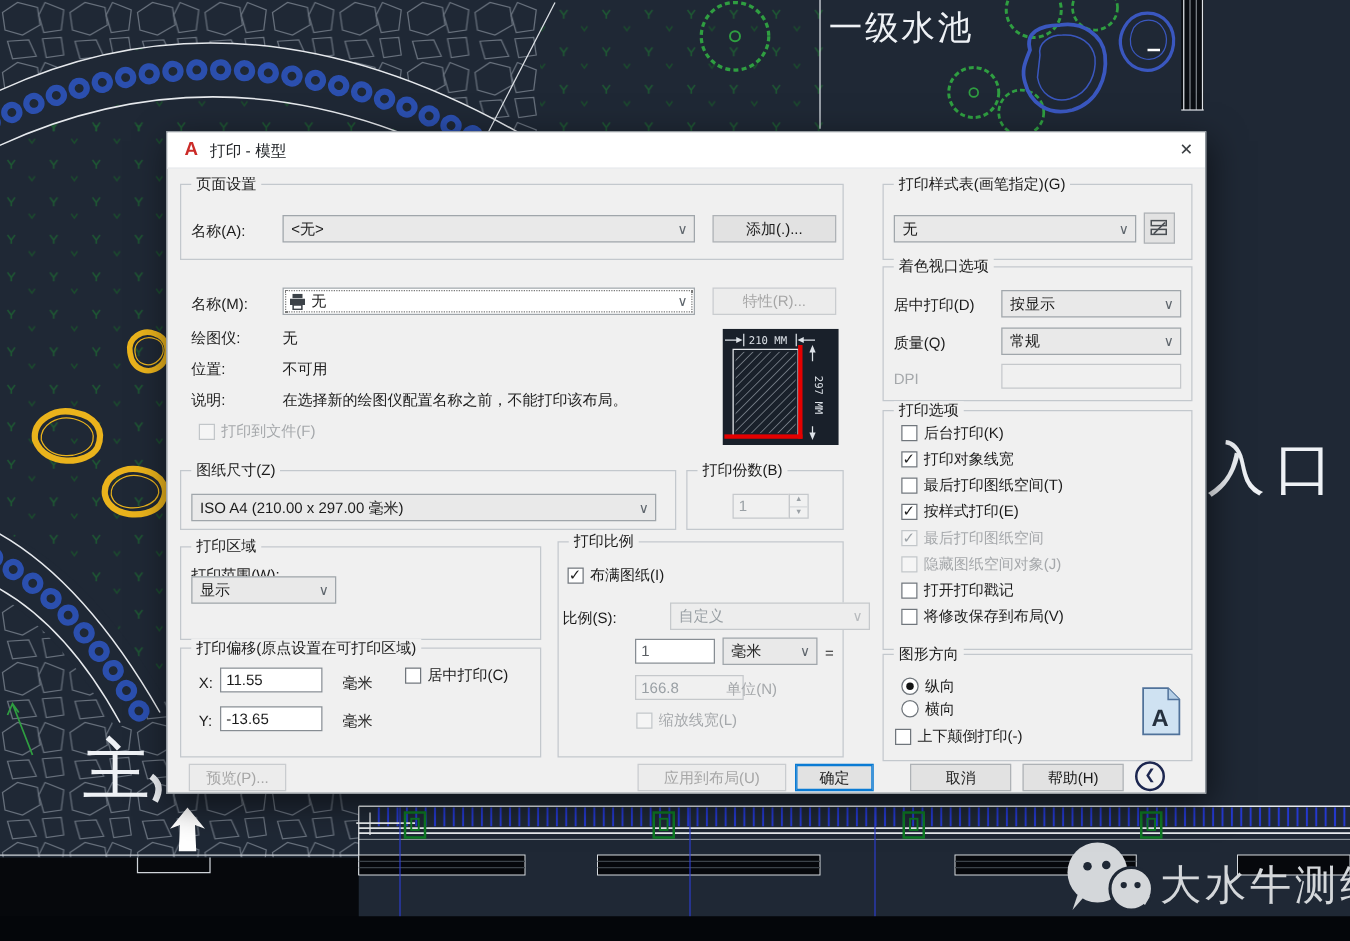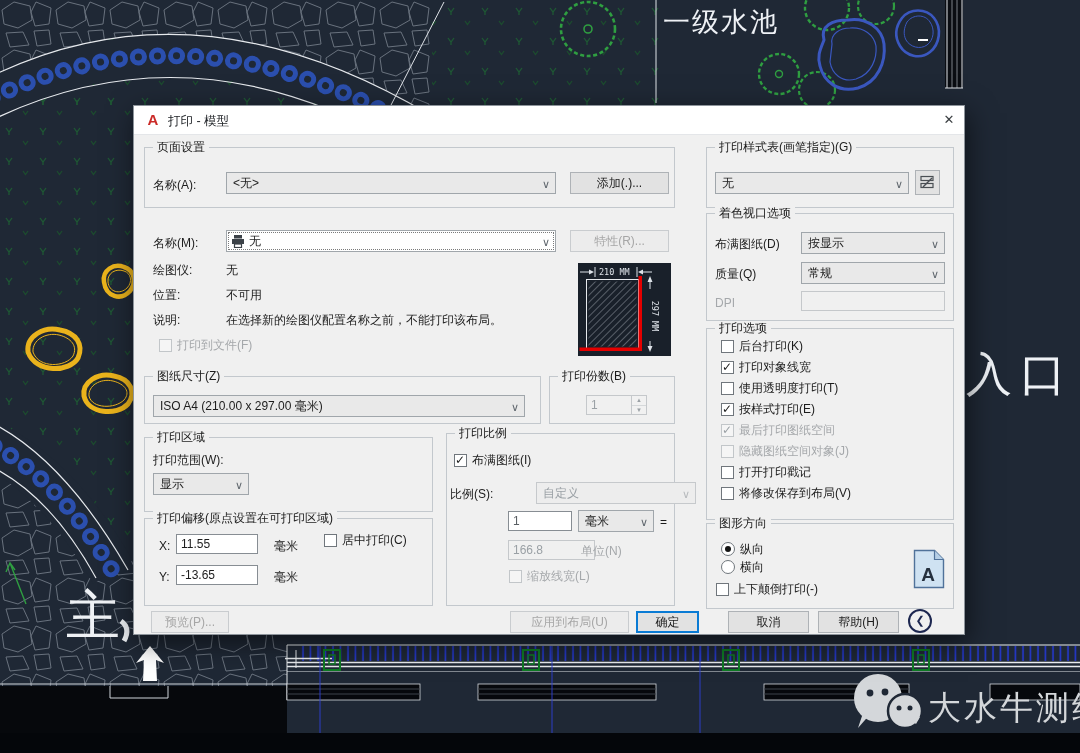--- a/index.html
+++ b/index.html
@@ -269,21 +269,21 @@
     <div class="tin dist" style="left:452px;top:289px;width:46px;">1</div>
     <div class="spin" style="left:497px;top:289px;">
       <div>▲</div>
       <div>▼</div>
     </div>
 
     <div class="grp" style="left:10px;top:331px;width:287px;height:73px;">
       <span class="gl">打印区域</span>
     </div>
     <span class="lab" style="left:19px;top:347px;">打印范围(W):</span>
-    <div class="combo" style="left:19px;top:367px;width:96px;">显示</div>
+    <div class="combo" style="left:19px;top:355px;width:116px;">显示</div>
 
     <div class="grp" style="left:10px;top:412px;width:287px;height:86px;">
       <span class="gl">打印偏移(原点设置在可打印区域)</span>
     </div>
     <span class="lab" style="left:25px;top:433px;">X:</span>
     <div class="tin" style="left:42px;top:428px;width:82px;">11.55</div>
     <span class="lab" style="left:140px;top:433px;">毫米</span>
     <div class="cbrow" style="left:190px;top:427px;">
       <span class="cb"></span>
       <span>居中打印(C)</span>
@@ -319,41 +319,41 @@
       <svg width="15" height="15" style="position:absolute;left:4px;top:4px;">
         <rect x="1" y="1.5" width="12" height="4" fill="none" stroke="#4a4f54" stroke-width="1.2"></rect>
         <rect x="1" y="8.5" width="12" height="4" fill="none" stroke="#4a4f54" stroke-width="1.2"></rect>
         <line x1="3" y1="12" x2="12" y2="3" stroke="#4a4f54" stroke-width="1.4"></line>
       </svg>
     </div>
 
     <div class="grp" style="left:572px;top:107px;width:246px;height:106px;">
       <span class="gl">着色视口选项</span>
     </div>
-    <span class="lab" style="left:581px;top:131px;">布满图纸(D)</span>
+    <span class="lab" style="left:581px;top:131px;">居中打印(D)</span>
     <div class="combo" style="left:667px;top:126px;width:144px;">按显示</div>
     <span class="lab" style="left:581px;top:161px;">质量(Q)</span>
     <div class="combo" style="left:667px;top:156px;width:144px;">常规</div>
     <span class="lab dis" style="left:581px;top:190px;">DPI</span>
     <div class="tin dist" style="left:667px;top:185px;width:144px;"></div>
 
     <div class="grp" style="left:572px;top:222px;width:246px;height:190px;">
       <span class="gl">打印选项</span>
     </div>
     <div class="cbrow" style="left:587px;top:233px;">
       <span class="cb"></span>
       <span>后台打印(K)</span>
       </div>
     <div class="cbrow" style="left:587px;top:254px;">
       <span class="cb checked"></span>
       <span>打印对象线宽</span>
       </div>
     <div class="cbrow" style="left:587px;top:275px;">
       <span class="cb"></span>
-      <span>使用透明度打印(T)</span>
+      <span>最后打印图纸空间(T)</span>
       </div>
     <div class="cbrow" style="left:587px;top:296px;">
       <span class="cb checked"></span>
       <span>按样式打印(E)</span>
       </div>
     <div class="cbrow dis" style="left:587px;top:317px;">
       <span class="cb checked"></span>
       <span>最后打印图纸空间</span>
       </div>
     <div class="cbrow dis" style="left:587px;top:338px;">

